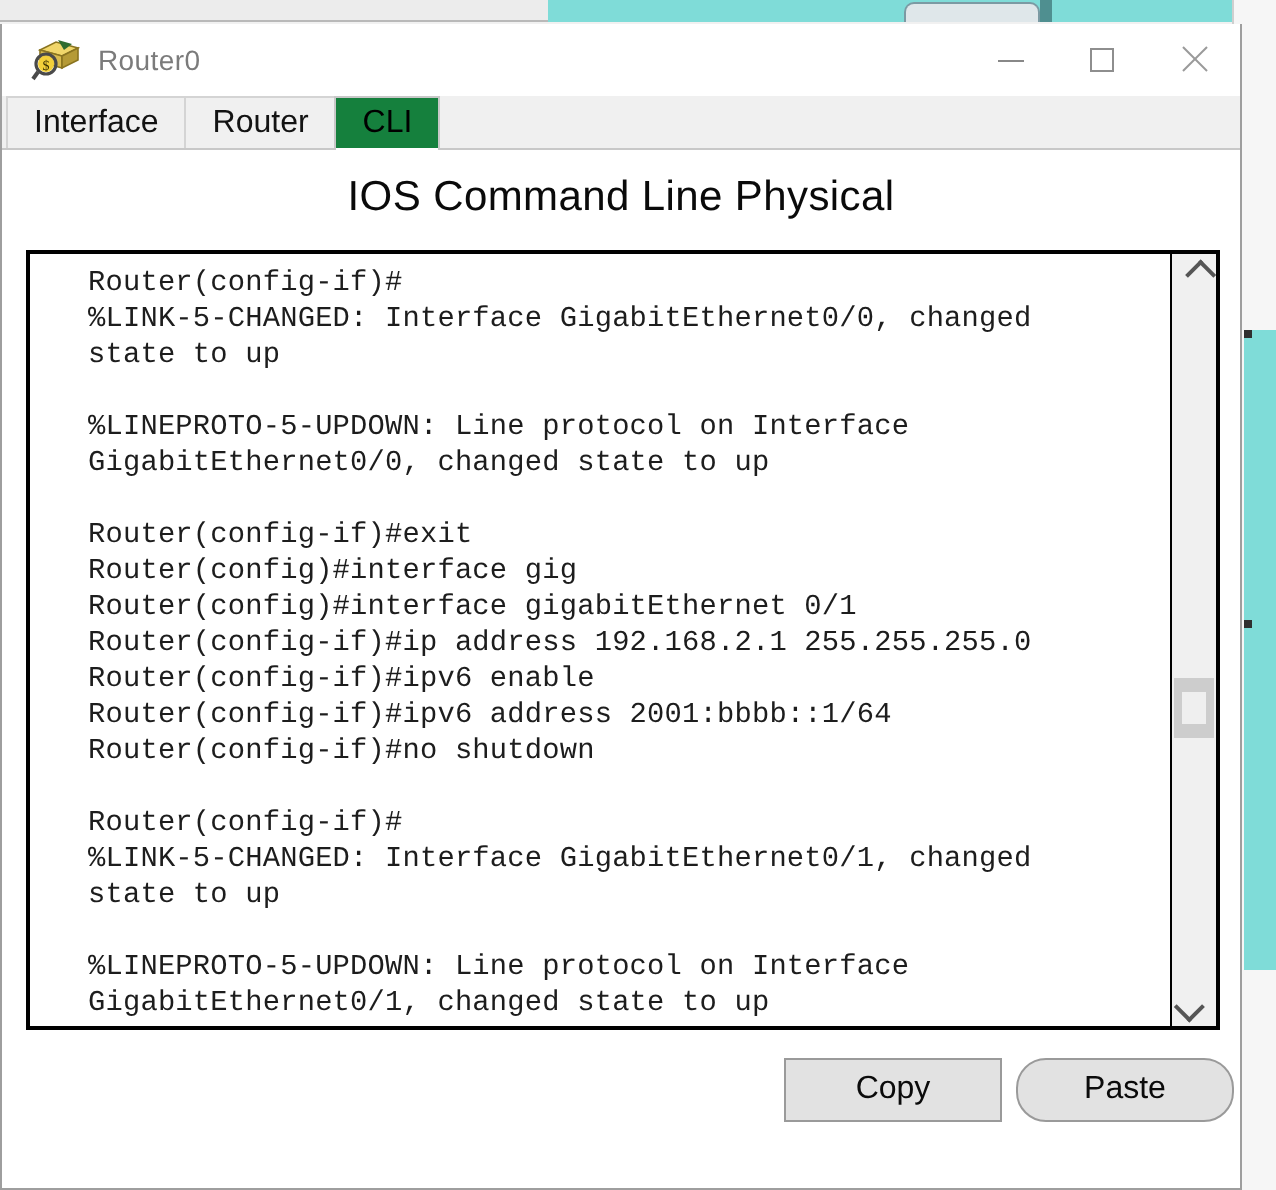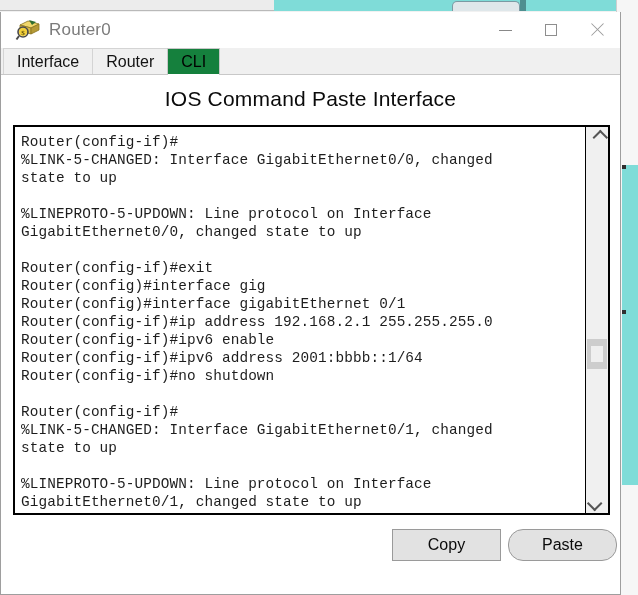--- a/index.html
+++ b/index.html
@@ -96,21 +96,21 @@
     align-items: center;
   }
   .title-icon {
     margin-left: 14px;
     width: 26px; height: 26px;
     position: relative;
     flex: none;
   }
   .title-text {
     margin-left: 8px;
-    font-size: 17px;
+    font-size: 14px;
     color: #7b7b7b;
     font-family: "Liberation Sans", sans-serif;
     letter-spacing: .2px;
   }
   .win-controls {
     position: absolute;
     right: 0; top: 0;
     height: 36px;
     display: flex;
     align-items: center;
@@ -211,20 +211,21 @@
     border: 2px solid #000;
     box-sizing: border-box;
     background: #ffffff;
     display: flex;
   }
   .term {
     flex: 1 1 auto;
     overflow: hidden;
     padding: 6px 4px 0 6px;
     box-sizing: border-box;
+    margin-left: 23px;
   }
   .term pre {
     margin: 0;
     font-family: "Liberation Mono", "DejaVu Sans Mono", monospace;
     font-size: 14.4px;
     line-height: 18px;
     color: #1d1d1d;
     white-space: pre;
     letter-spacing: .1px;
   }
@@ -345,21 +346,21 @@
     </div>
   </div>
 
   <div class="tabrow">
     <div class="tab">Interface</div>
     <div class="tab">Router</div>
     <div class="tab active">CLI</div>
   </div>
 
   <div class="content">
-    <div class="cli-heading">IOS Command Paste Interface</div>
+    <div class="cli-heading">IOS Command Line Physical</div>
 
     <div class="term-wrap">
       <div class="term">
         <pre>Router(config-if)#
 %LINK-5-CHANGED: Interface GigabitEthernet0/0, changed
 state to up
 
 %LINEPROTO-5-UPDOWN: Line protocol on Interface
 GigabitEthernet0/0, changed state to up
 

